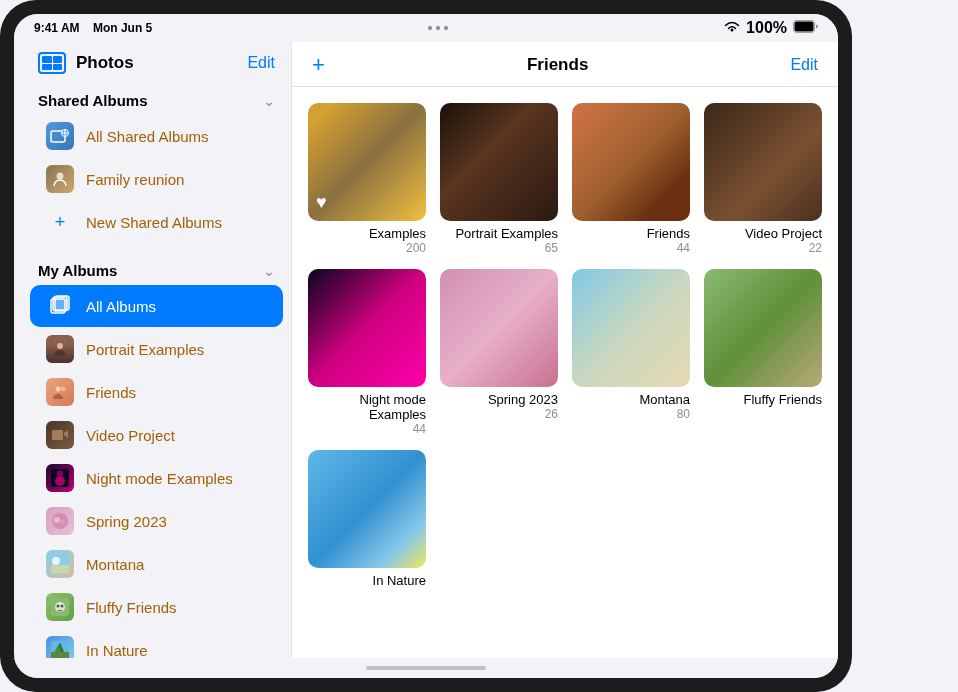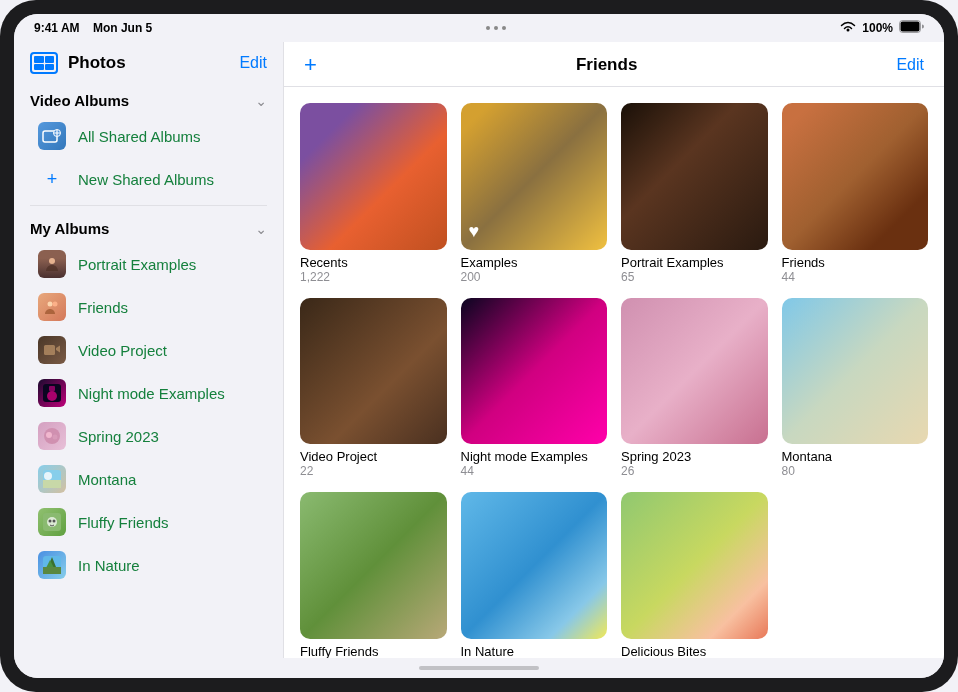--- a/index.html
+++ b/index.html
@@ -7,26 +7,27 @@
       font-family: -apple-system, BlinkMacSystemFont, 'SF Pro Text', 'Helvetica Neue', sans-serif;
       background: #f2f2f7;
       width: 958px;
       height: 692px;
       overflow: hidden;
       position: relative;
     }
 
     
     .ipad-frame {
-      width: 958px;
+      width: 852px;
       height: 692px;
       background: #1c1c1e;
       border-radius: 36px;
       position: relative;
       overflow: hidden;
+      text-align: right;
     }
 
     
     .screen {
       position: absolute;
       top: 14px;
       left: 14px;
       right: 14px;
       bottom: 14px;
       background: #f2f2f7;
@@ -58,33 +59,34 @@
     .status-dot {
       width: 4px;
       height: 4px;
       border-radius: 50%;
       background: #888;
     }
     .status-right {
       display: flex;
       align-items: center;
       gap: 6px;
-      font-size: 12px;
+      font-size: 16px;
       font-weight: 600;
       color: #000;
     }
     .wifi-icon, .battery-icon {
       font-size: 13px;
     }
 
     
     .main-content {
       display: flex;
       flex: 1;
       overflow: hidden;
+      padding-left: 8px;
     }
 
     
     .sidebar {
       width: 270px;
       background: #f2f2f7;
       border-right: 1px solid #e0e0e5;
       display: flex;
       flex-direction: column;
       flex-shrink: 0;
@@ -173,21 +175,21 @@
       height: 28px;
       border-radius: 6px;
       overflow: hidden;
       flex-shrink: 0;
       display: flex;
       align-items: center;
       justify-content: center;
     }
     .item-label {
       font-size: 15px;
-      color: #15803d;
+      color: #a16207;
     }
     .item-plus {
       font-size: 18px;
       color: #007aff;
       font-weight: 300;
     }
     .thumb-family { background: linear-gradient(135deg, #8B7355 0%, #c9a96e 100%); }
     .thumb-friends { background: linear-gradient(135deg, #e8a87c 0%, #d4785a 100%); }
     .thumb-video { background: linear-gradient(135deg, #4a3728 0%, #7a5a45 100%); }
     .thumb-night { background: linear-gradient(135deg, #1a0a2e 0%, #c0007a 100%); }
@@ -392,50 +394,69 @@
                 <div class="grid-cell"></div>
                 <div class="grid-cell"></div>
               </div>
             </div>
             <span class="sidebar-title">Photos</span>
           </div>
           <span class="sidebar-edit-btn">Edit</span>
         </div>
 
         <div class="section-header">
-          <span class="section-header-title">Video Albums</span>
+          <span class="section-header-title">Shared Albums</span>
           <span class="chevron-icon">⌄</span>
         </div>
 
         <div class="sidebar-item">
           <div class="item-thumb thumb-allshared">
             <svg width="20" height="16" viewBox="0 0 20 16" fill="none">
               <rect x="1" y="3" width="14" height="11" rx="2" stroke="white" stroke-width="1.5" fill="none"></rect>
               <circle cx="15" cy="5" r="3.5" fill="#4a90d9" stroke="white" stroke-width="1"></circle>
               <path d="M12 5h6M15 2v6" stroke="white" stroke-width="1.2"></path>
             </svg>
           </div>
           <span class="item-label">All Shared Albums</span>
         </div>
 
+        <div class="sidebar-item">
+          <div class="item-thumb thumb-family">
+            <svg width="18" height="18" viewBox="0 0 18 18">
+              <circle cx="9" cy="6" r="3.5" fill="rgba(255,255,255,0.7)"></circle>
+              <path d="M3 16c0-3.3 2.7-6 6-6s6 2.7 6 6" stroke="white" stroke-width="1.5" fill="none"></path>
+            </svg>
+          </div>
+          <span class="item-label">Family reunion</span>
+        </div>
 
         <div class="sidebar-item">
           <div class="item-thumb" style="background:transparent;">
             <span class="item-plus">+</span>
           </div>
           <span class="item-label">New Shared Albums</span>
         </div>
 
         <div class="section-separator"></div>
 
         <div class="section-header">
           <span class="section-header-title">My Albums</span>
           <span class="chevron-icon">⌄</span>
         </div>
 
+        <div class="sidebar-item active">
+          <div class="item-thumb" style="background:transparent;">
+            <svg width="22" height="22" viewBox="0 0 22 22">
+              <rect x="2" y="4" width="14" height="14" rx="2" stroke="white" stroke-width="1.5" fill="none"></rect>
+              <rect x="4" y="2" width="14" height="14" rx="2" fill="rgba(255,255,255,0.3)" stroke="white" stroke-width="1.5"></rect>
+              <rect x="6" y="1" width="14" height="14" rx="2" fill="rgba(255,255,255,0.15)" stroke="white" stroke-width="1.5"></rect>
+            </svg>
+          </div>
+          <span class="item-label">All Albums</span>
+        </div>
 
         <div class="sidebar-item">
           <div class="item-thumb portrait-person">
             <svg width="18" height="18" viewBox="0 0 18 18">
               <circle cx="9" cy="6" r="3" fill="rgba(255,200,160,0.8)"></circle>
               <path d="M3 16c0-3.3 2.7-6 6-6s6 2.7 6 6" fill="rgba(80,50,40,0.8)"></path>
             </svg>
           </div>
           <span class="item-label">Portrait Examples</span>
         </div>
@@ -524,25 +545,20 @@
       <div class="right-panel">
 
         <div class="panel-header">
           <span class="panel-add-btn">+</span>
           <span class="panel-title">Friends</span>
           <span class="panel-edit-btn">Edit</span>
         </div>
 
         <div class="albums-grid" id="albums-grid">
 
-        <div class="album-item">
-              <div class="album-thumb at-recents"></div>
-              <div class="album-name">Recents</div>
-              <div class="album-count">1,222</div>
-            </div>
             <div class="album-item">
               <div class="album-thumb at-favorites">
                 <span class="heart-badge">♥</span>
               </div>
               <div class="album-name">Examples</div>
               <div class="album-count">200</div>
             </div>
             <div class="album-item">
               <div class="album-thumb at-portrait"></div>
               <div class="album-name">Portrait Examples</div>
@@ -574,24 +590,20 @@
               <div class="album-count">80</div>
             </div>
             <div class="album-item">
               <div class="album-thumb at-fluffy"></div>
               <div class="album-name">Fluffy Friends</div>
             </div>
             <div class="album-item">
               <div class="album-thumb at-nature"></div>
               <div class="album-name">In Nature</div>
             </div>
-            <div class="album-item">
-              <div class="album-thumb at-delicious"></div>
-              <div class="album-name">Delicious Bites</div>
-            </div>
           </div>
 
       </div>
 
     </div>
 
     <div class="home-bar">
       <div class="home-indicator"></div>
     </div>
 

